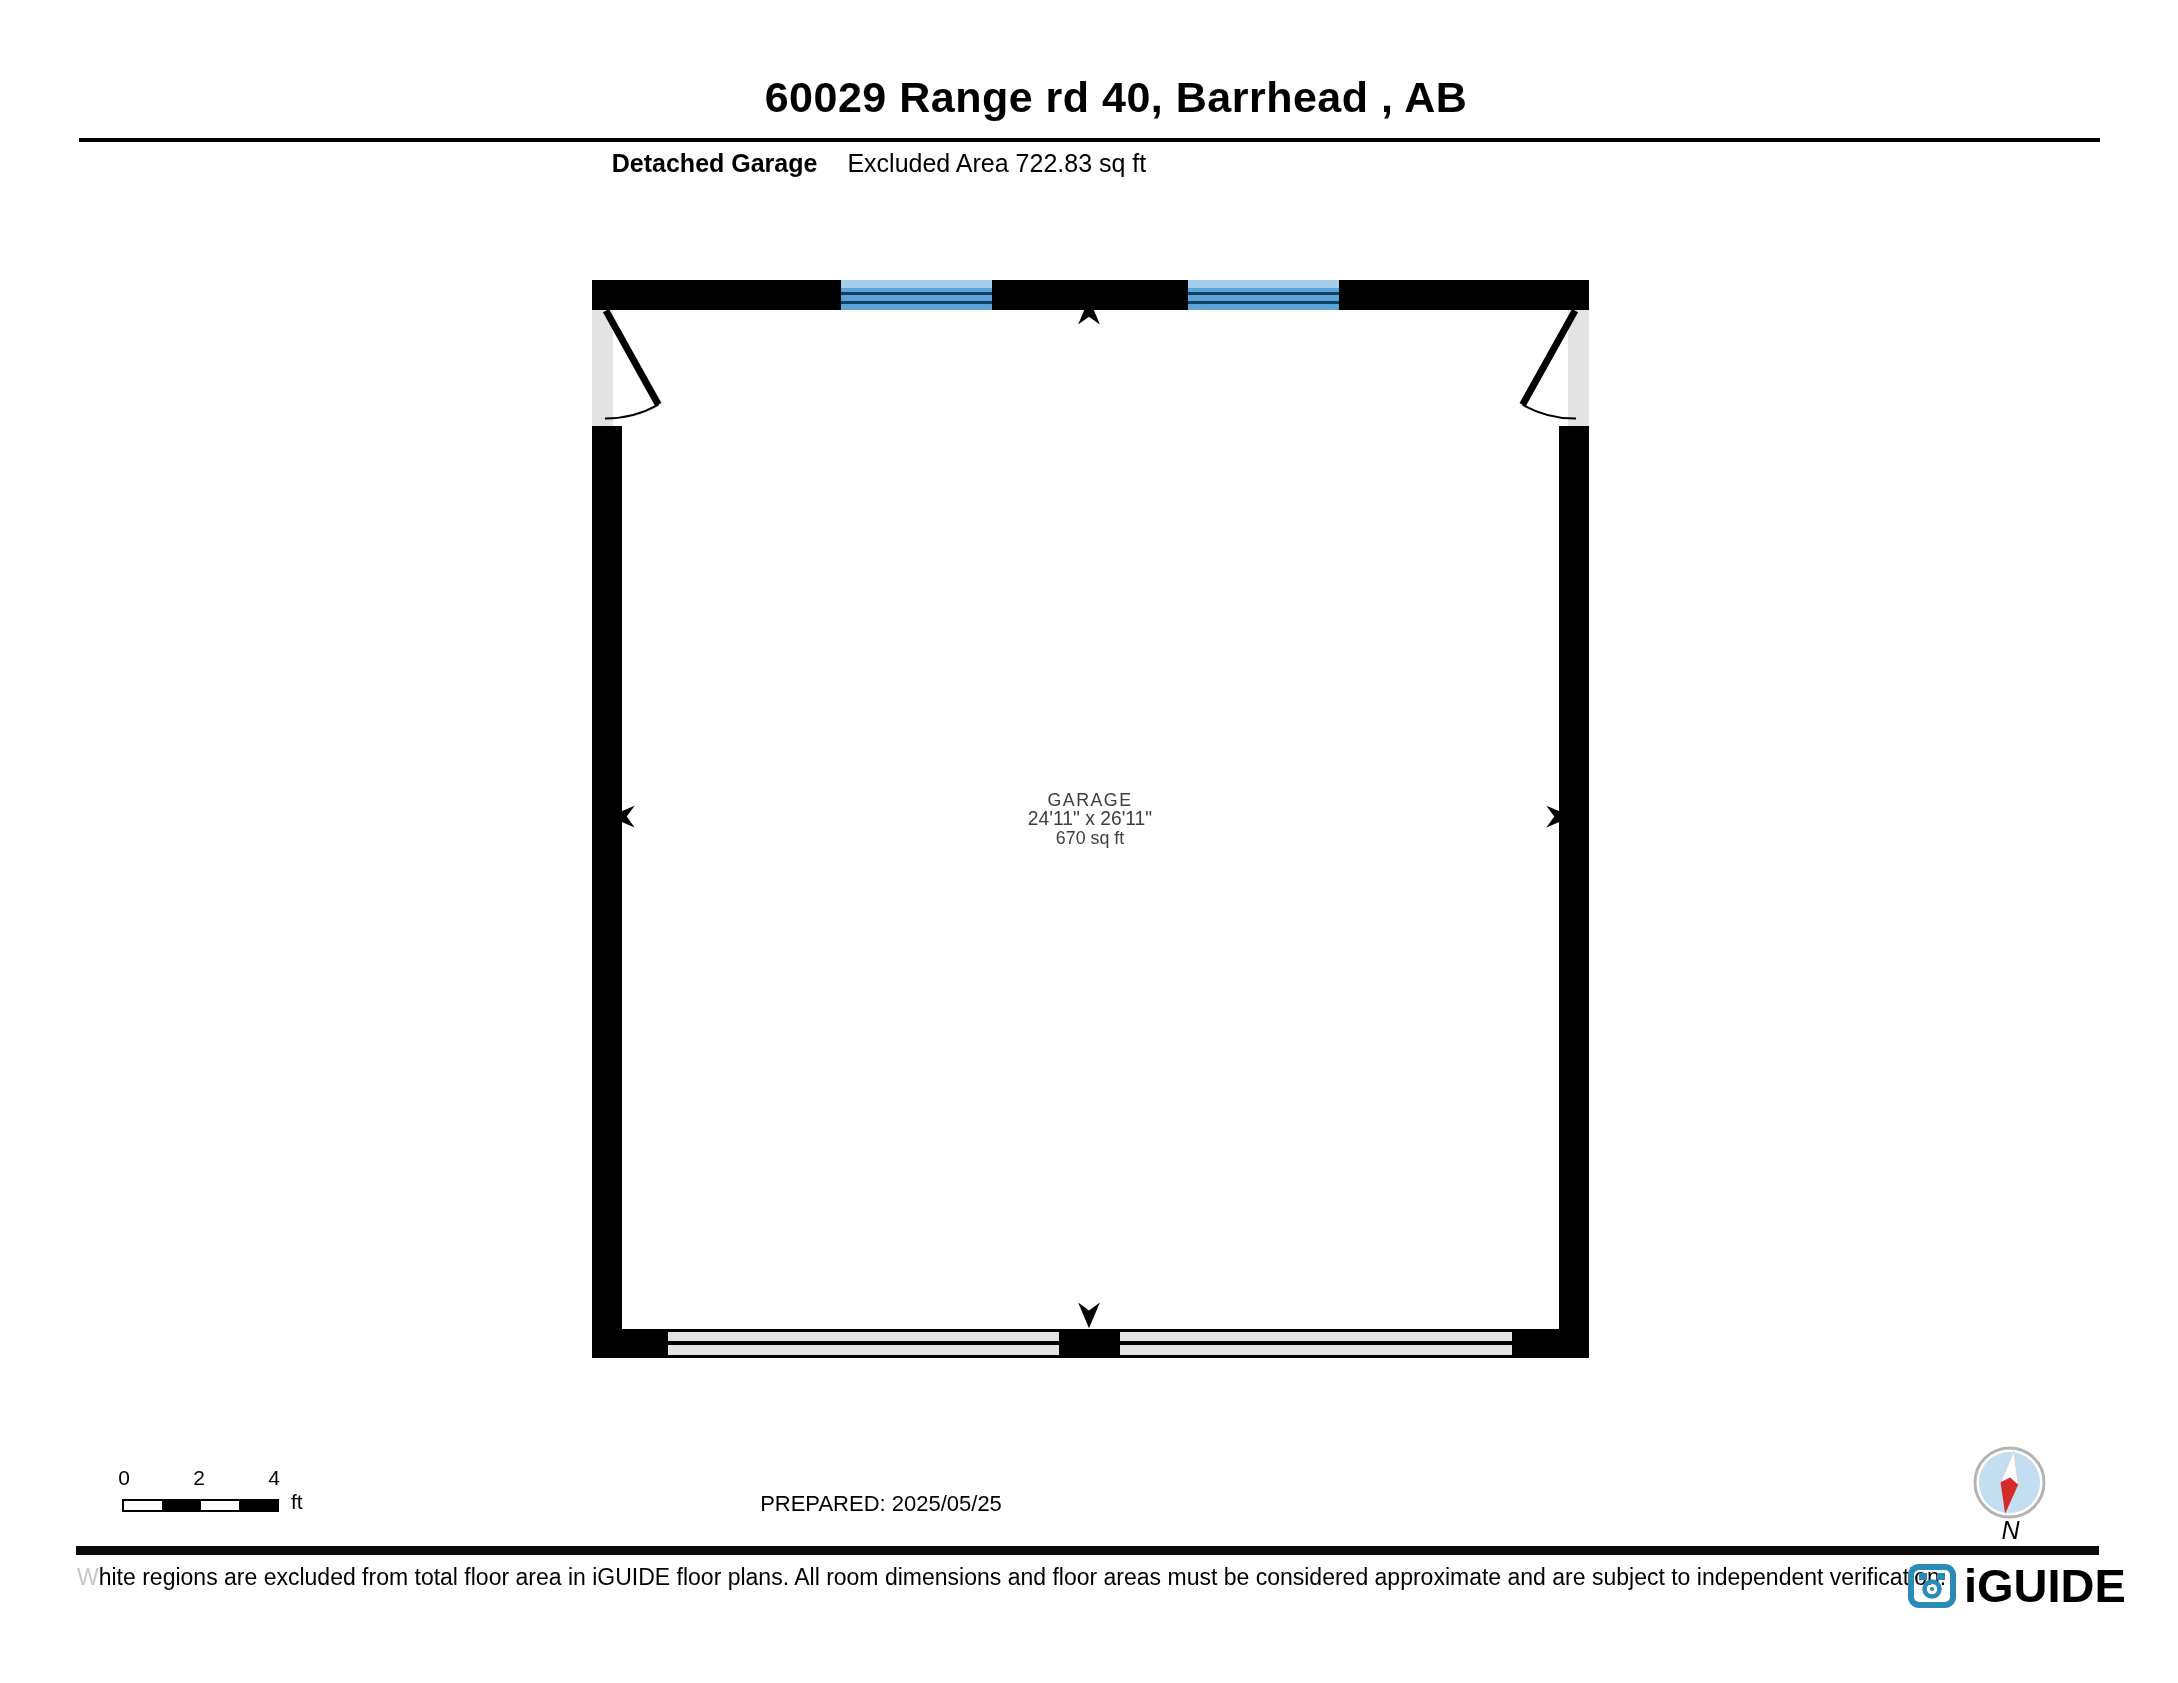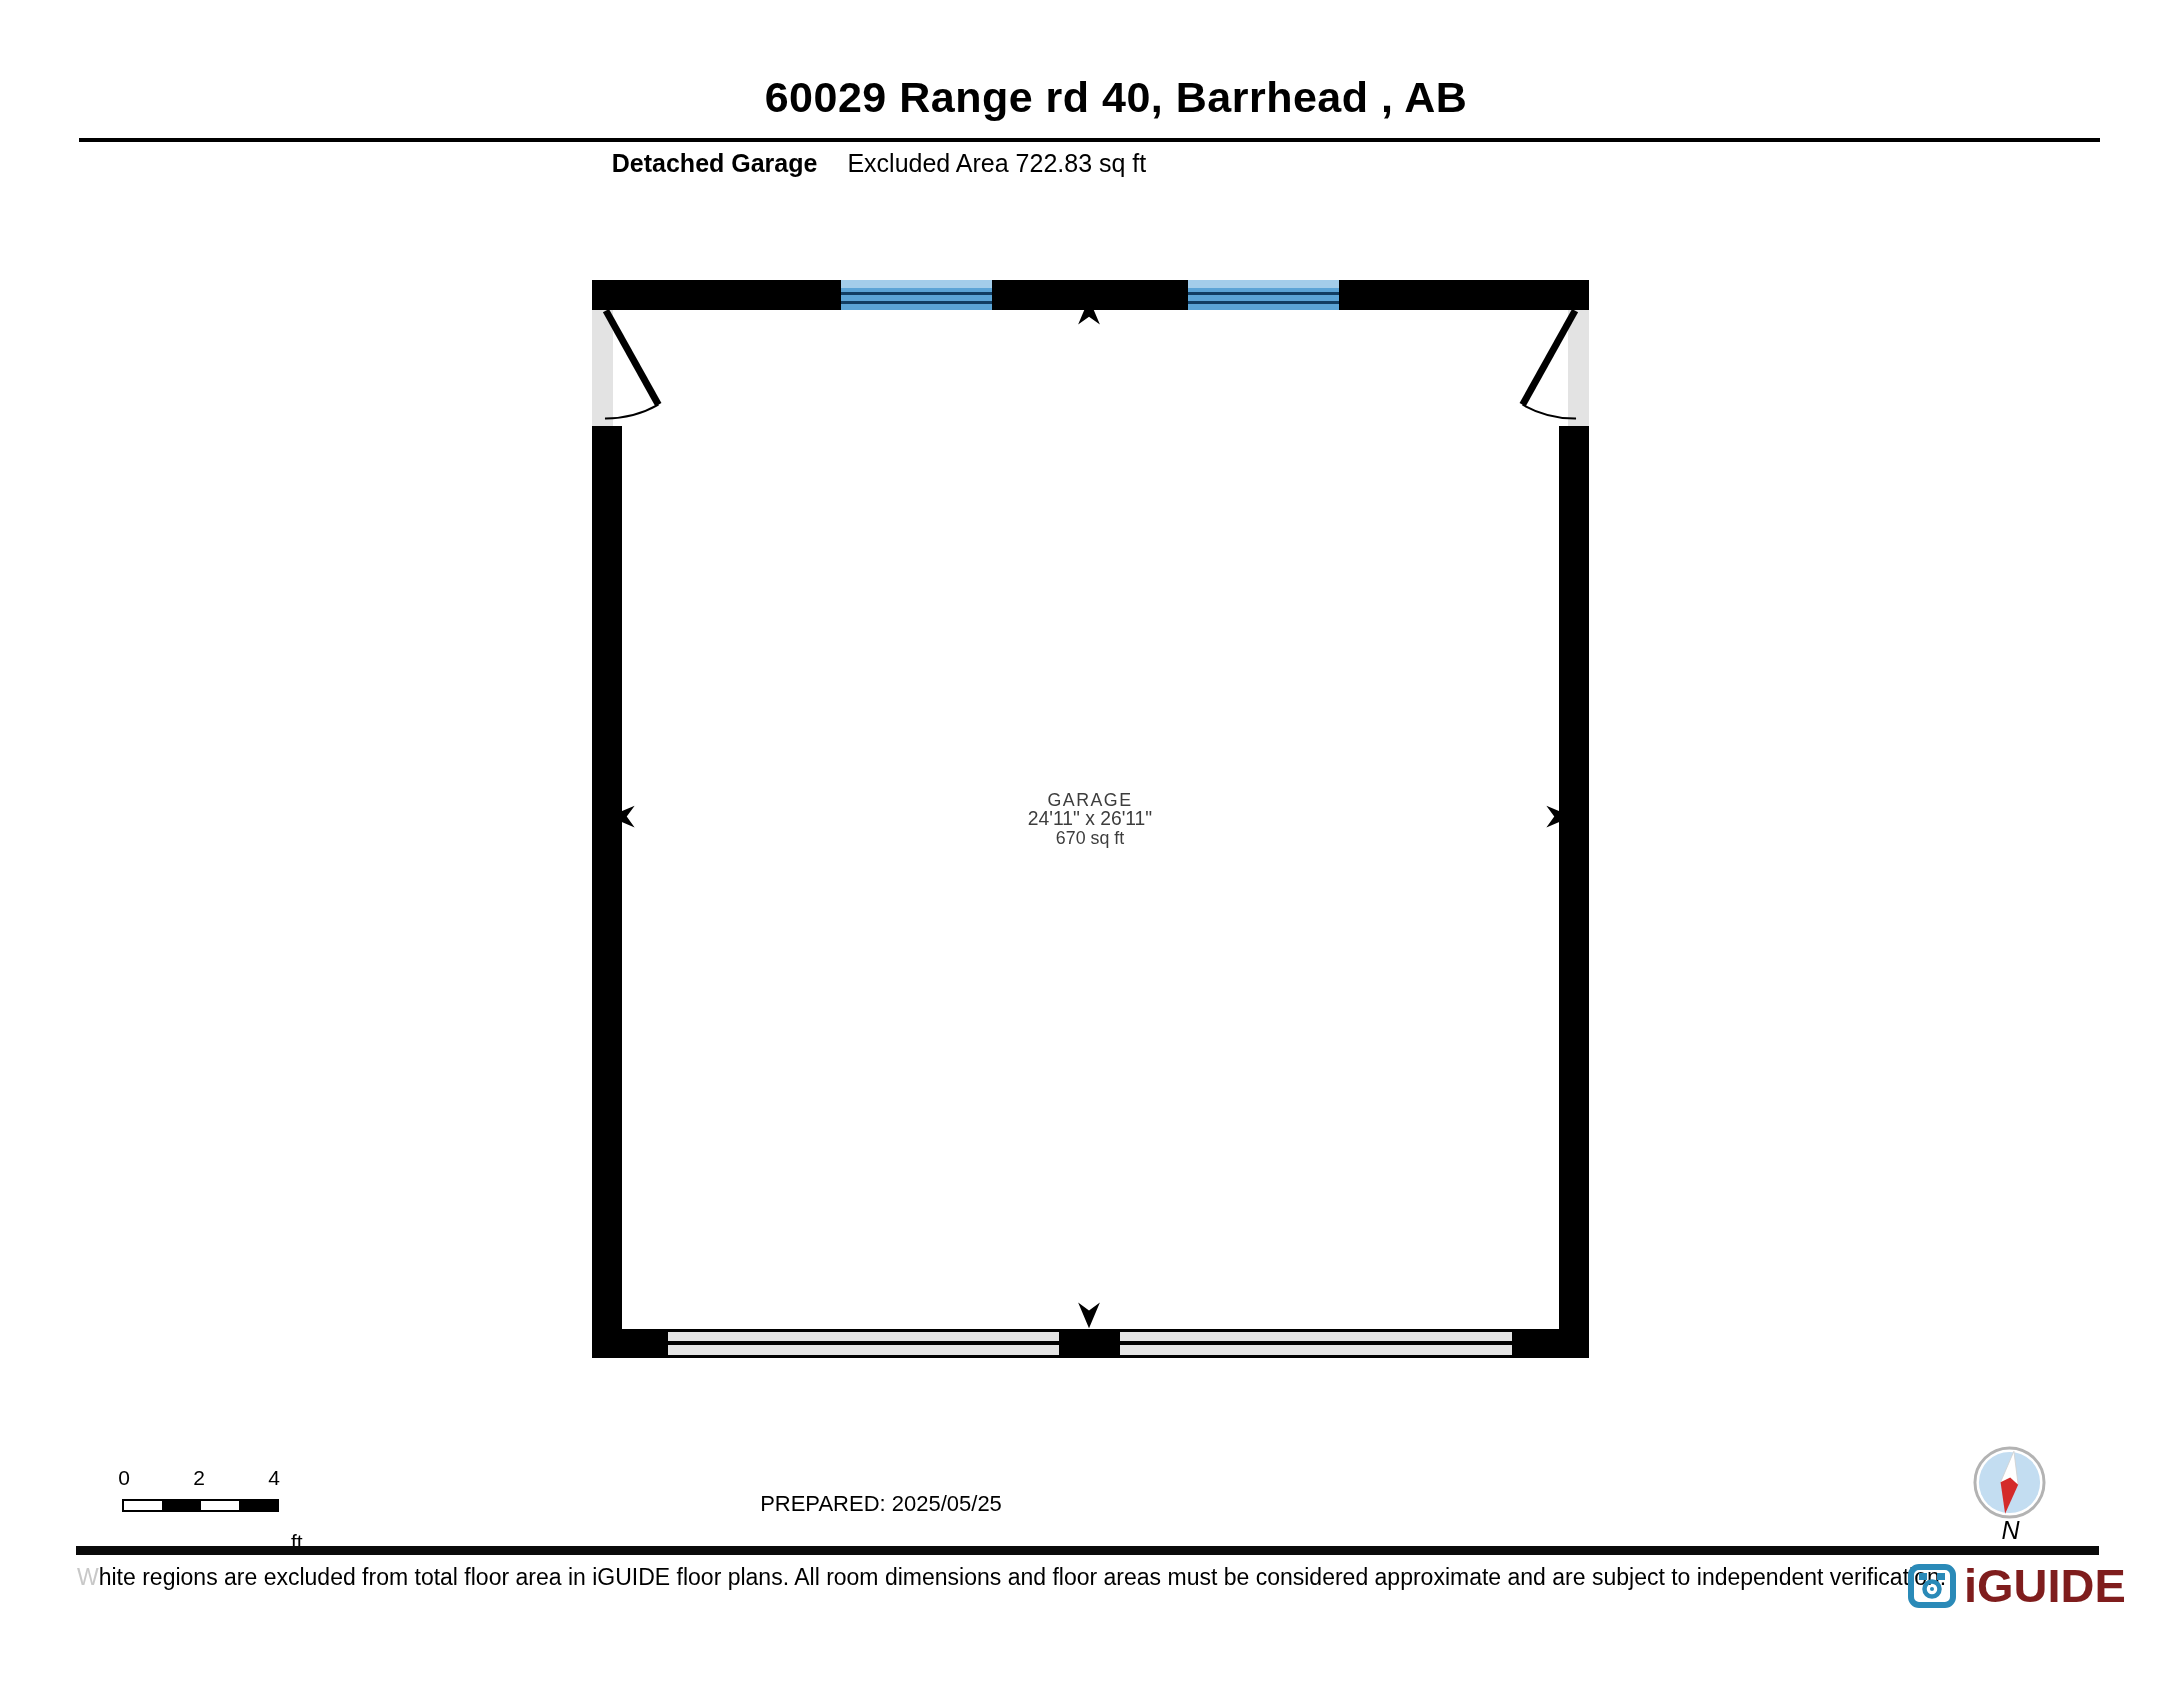--- a/index.html
+++ b/index.html
@@ -17,33 +17,33 @@
     justify-content:center;align-items:baseline;gap:30px;font-size:25px;
   }
   .subtitle .floor-label{font-weight:bold;}
   .plan{position:absolute;left:592px;top:280px;width:997px;height:1078px;}
   .scale-tick{position:absolute;top:1466px;width:20px;text-align:center;font-size:21px;}
   .scale-bar{
     position:absolute;left:122px;top:1499px;width:157px;height:13px;
     border:2px solid #000;box-sizing:border-box;display:flex;
   }
   .scale-bar .seg{flex:1;}
-  .scale-unit{position:absolute;left:291px;top:1530px;font-size:21px;text-align:center;}
+  .scale-unit{position:absolute;left:291px;top:1490px;font-size:21px;text-align:center;}
   .prepared{
     position:absolute;top:1491px;left:0;width:1762px;text-align:center;
     font-size:22px;font-weight:500;
   }
   .compass{position:absolute;left:1972px;top:1445px;width:75px;height:75px;}
   .compass-label{position:absolute;left:1976px;top:1516px;width:69px;text-align:center;
     font-size:25px;font-style:italic;}
   .footer-rule{position:absolute;left:76px;top:1546px;width:2023px;height:9px;background:#0a0a0a;}
   .footer-text{position:absolute;left:77px;top:1564px;font-size:23px;white-space:nowrap;}
   .footer-text .lead{color:#c8c8c8;}
   .brand{position:absolute;left:1907px;top:1558px;display:flex;align-items:center;gap:7px;}
-  .brand-text{font-size:47px;font-weight:bold;color:#7f1d1d;letter-spacing:0;}
+  .brand-text{font-size:47px;font-weight:bold;color:#000000;letter-spacing:0;}
 </style>
 </head>
 <body>
 
 <div class="page-title">60029 Range rd 40, Barrhead , AB</div>
 <div class="title-rule"></div>
 <div class="subtitle">
   <span class="floor-label">Detached Garage</span>
   <span class="excluded-area">Excluded Area 722.83 sq ft</span>
 </div>

